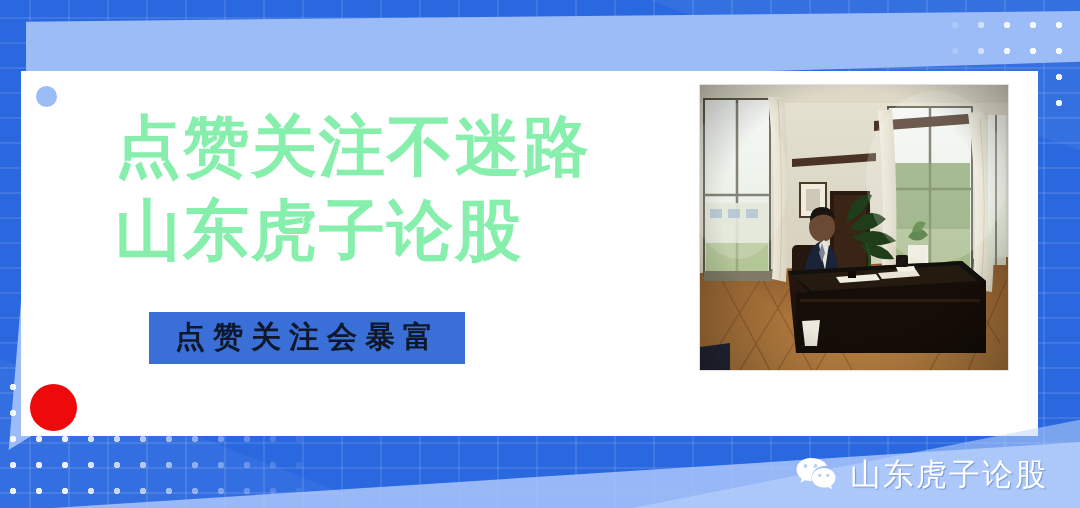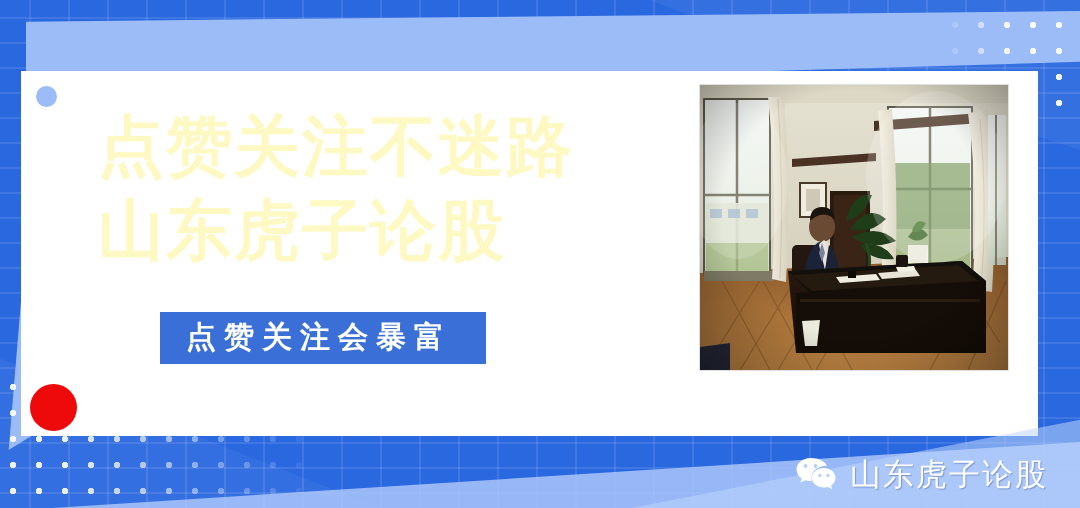--- a/index.html
+++ b/index.html
@@ -105,36 +105,37 @@
     width:47px;height:47px;border-radius:50%;
     background:#ee0a0a;
   }
 
   
   .headline{
     position:absolute;left:98px;top:104px;
     width:560px;
   }
   .headline .line{
-    color:#fef9c3;
+    color:#86efac;
     font-weight:700;
     font-size:66px;
     line-height:84px;
     letter-spacing:2px;
     white-space:nowrap;
+    margin-left:17px;
   }
 
   .subtitle-btn{
-    position:absolute;left:160px;top:312px;
+    position:absolute;left:149px;top:312px;
     background:#3a6fd8;
-    color:#ffffff;
+    color:#0f172a;
     font-size:30px;
     font-weight:700;
     letter-spacing:8px;
-    padding:10px 34px 12px 26px;
+    padding:10px 24px 12px 26px;
     line-height:1;
     white-space:nowrap;
   }
 
   
   .photo{
     position:absolute;left:700px;top:85px;
     width:308px;height:285px;
     overflow:hidden;
     background:#b8b099;

